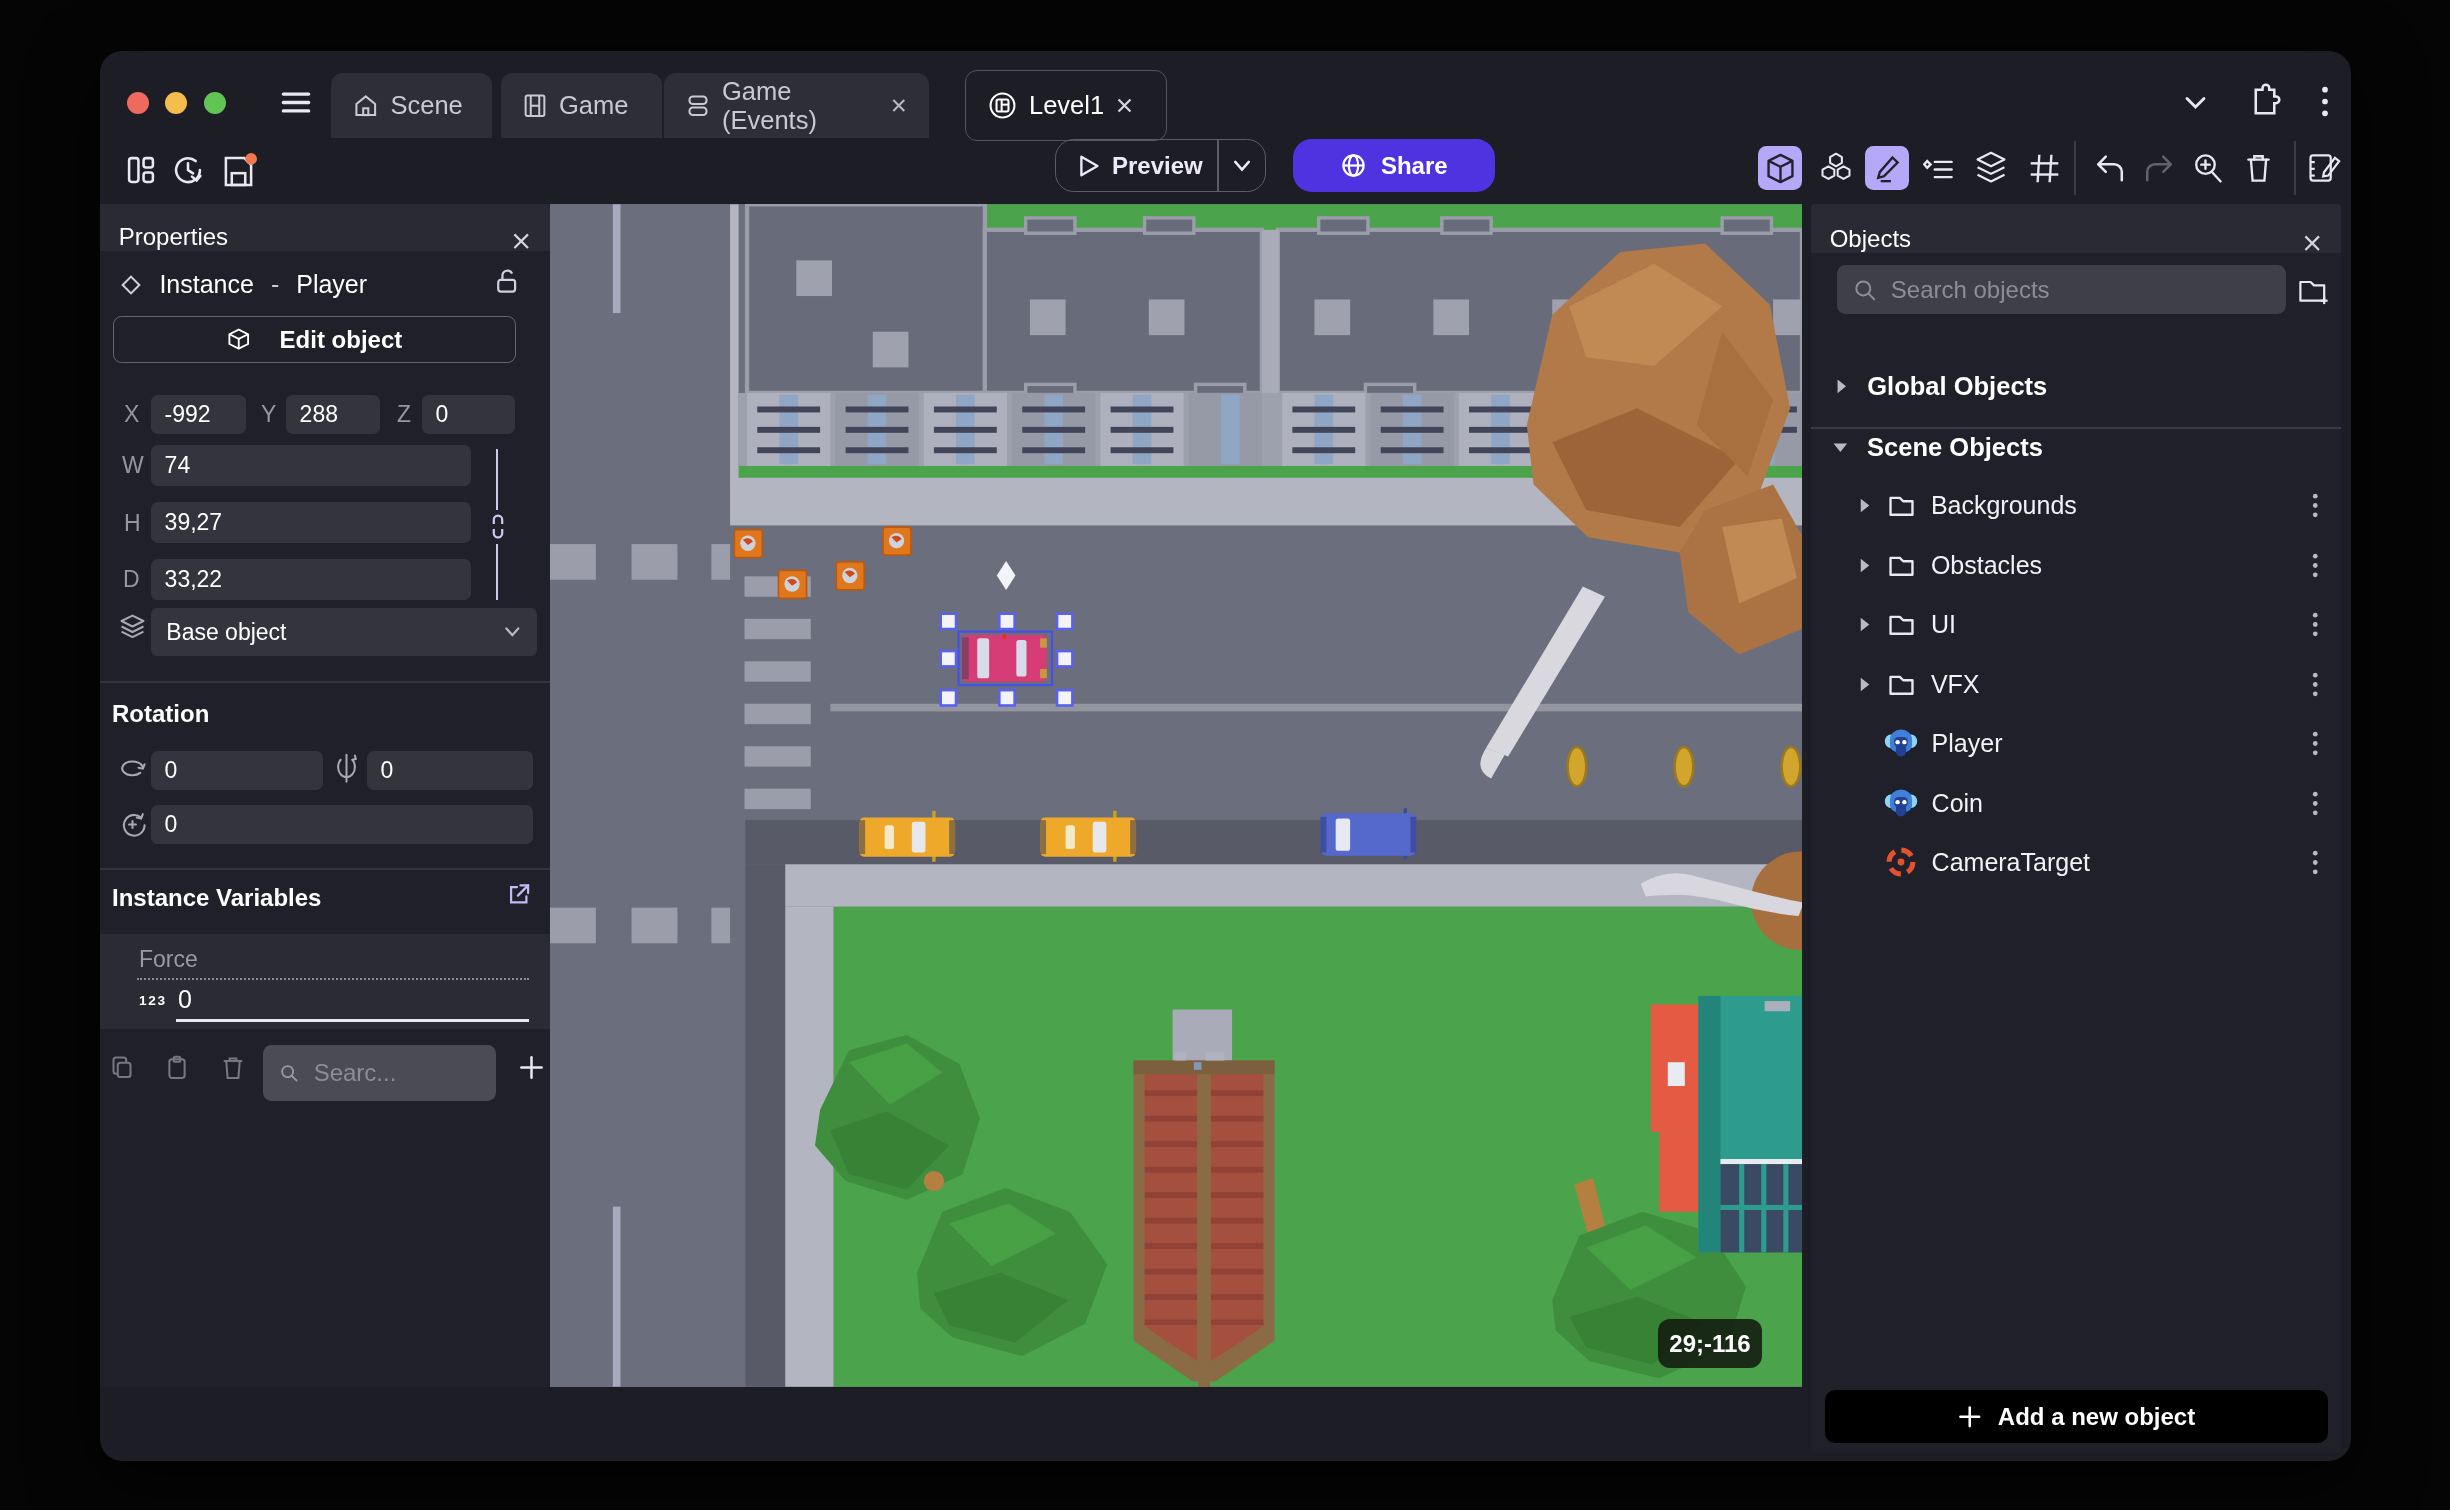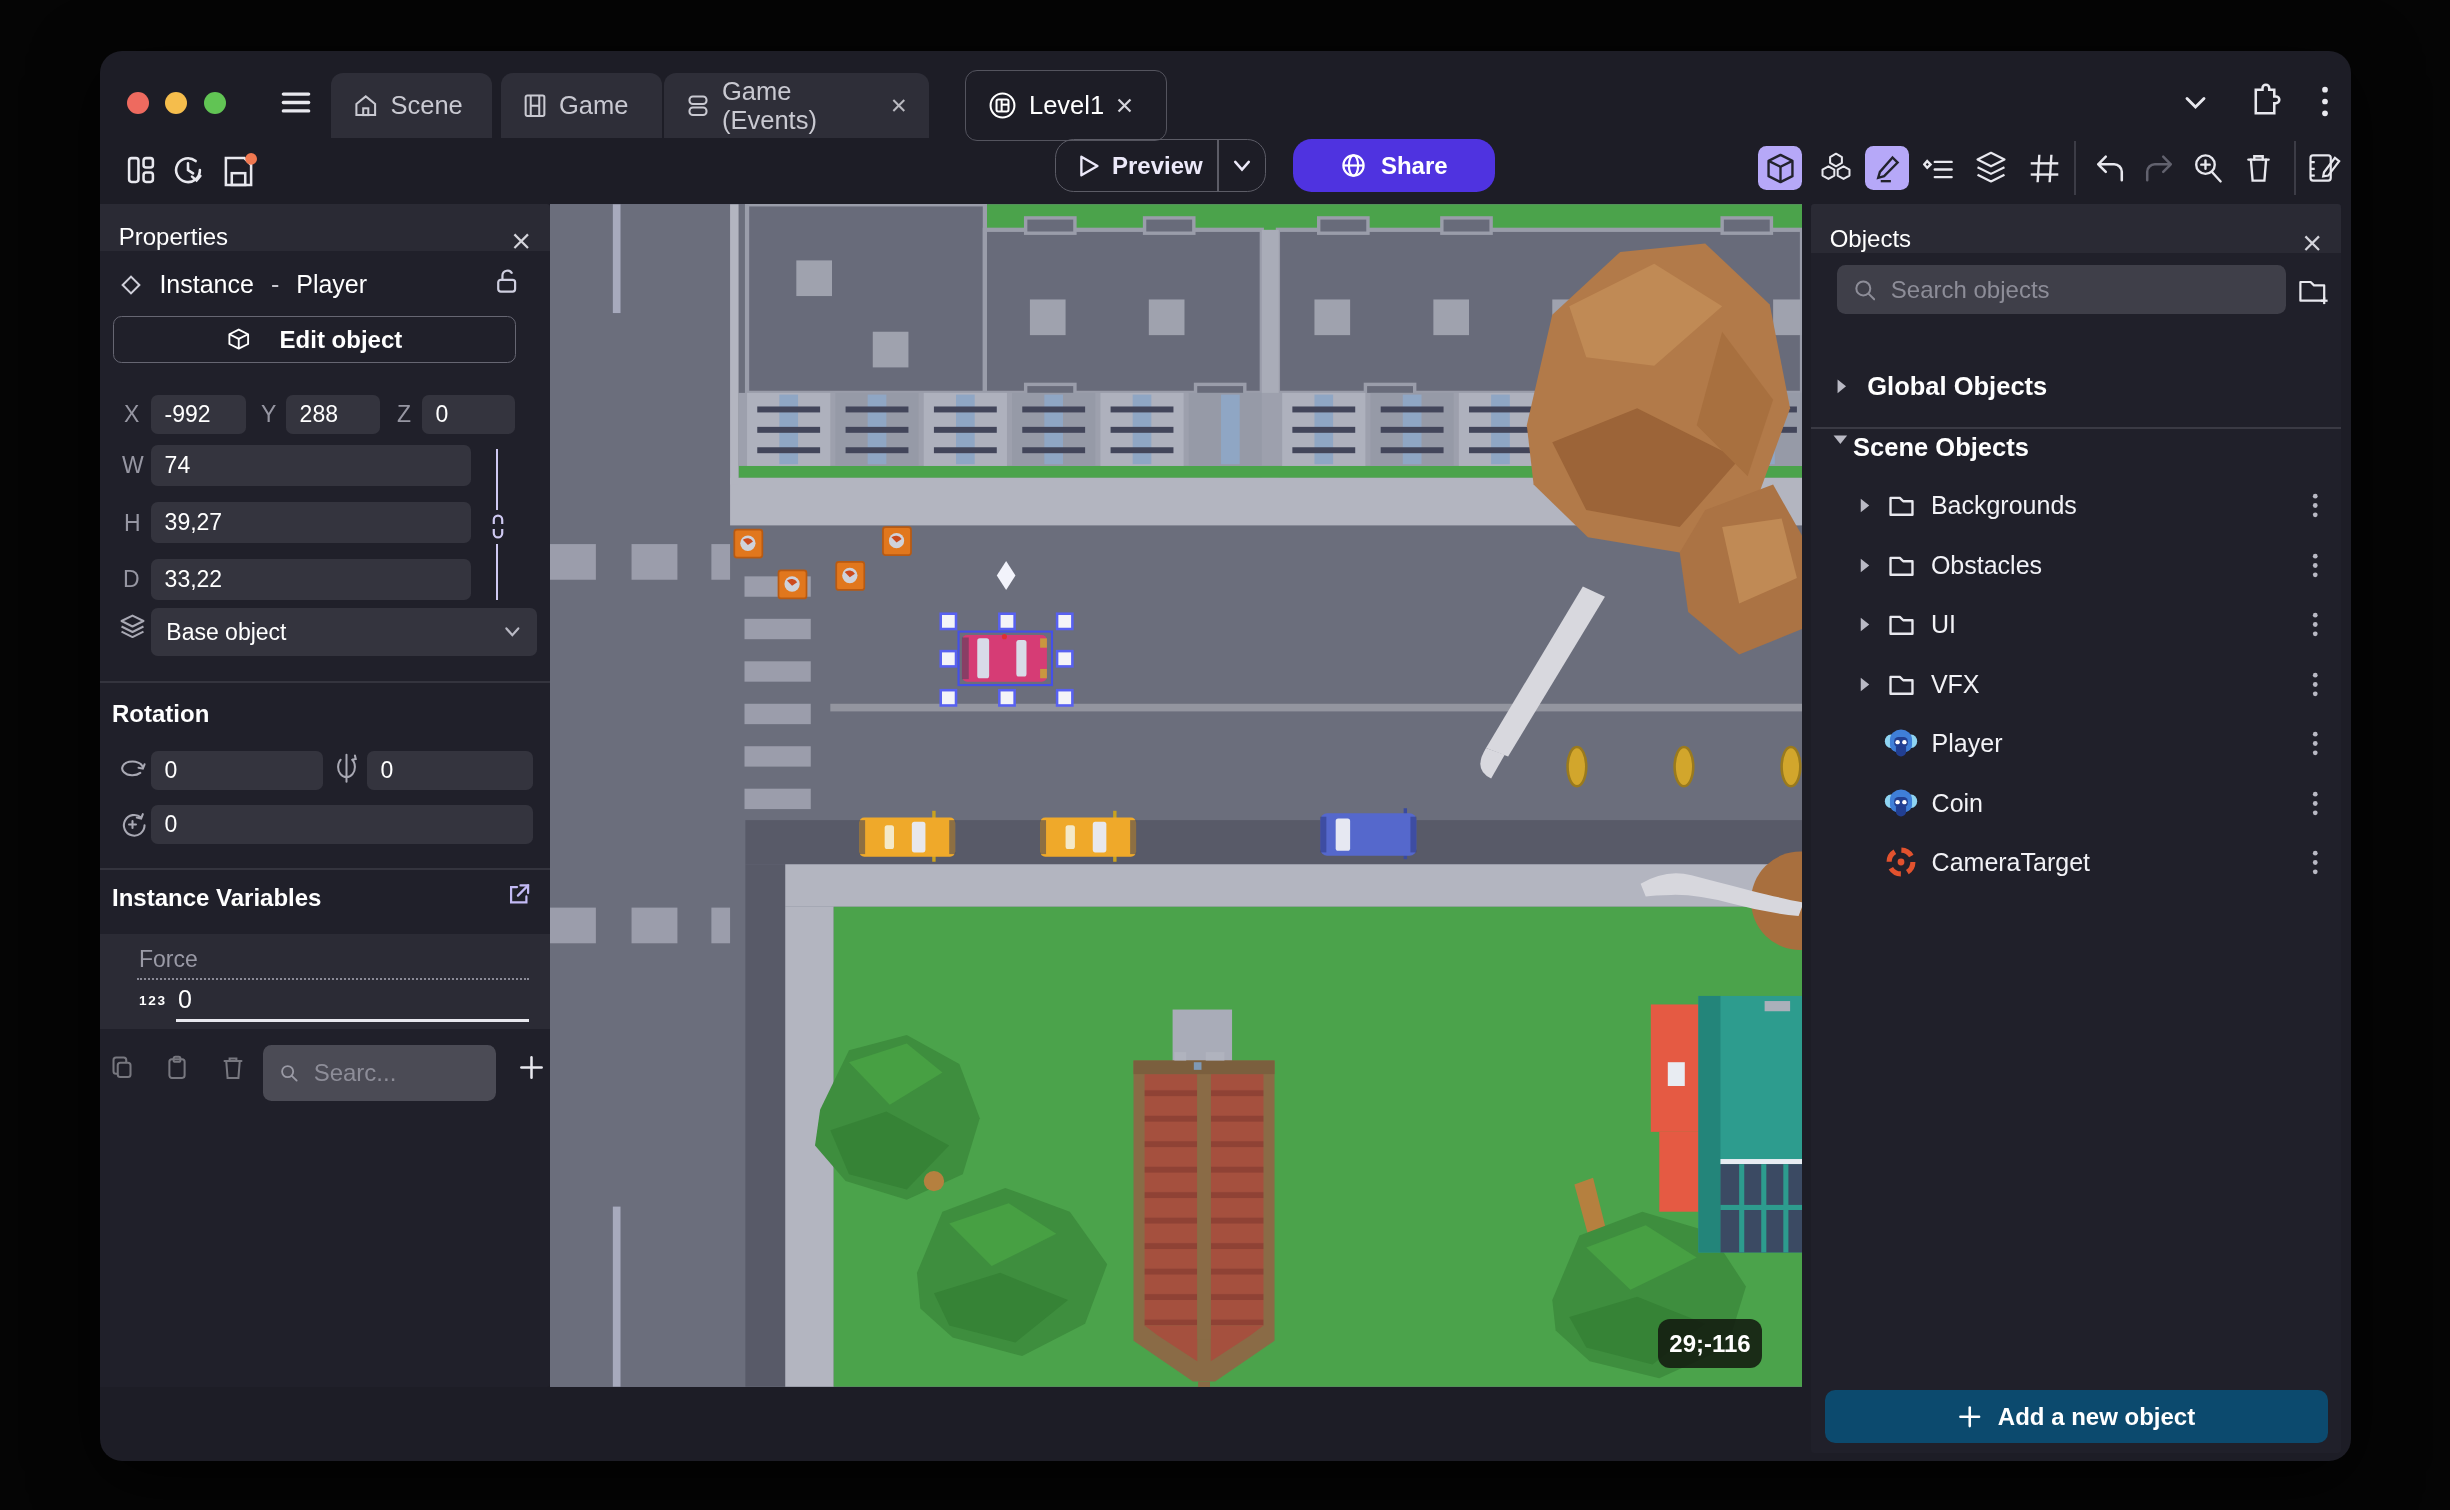--- a/index.html
+++ b/index.html
@@ -23,21 +23,21 @@
   .field{background:#34343e;border:none;border-radius:6.8px;color:#fff;font-size:23px;padding:0 13.6px;outline:none;font-family:"Liberation Sans",sans-serif;}
   .lbl{color:#9696a2;font-size:23px;}
   .select{display:flex;align-items:center;justify-content:space-between;background:#34343e;border-radius:6.8px;color:#fff;font-size:23px;padding:0 15.3px;}
   .sec-title{color:#fff;font-size:24px;font-weight:bold;}
   .divider-h{position:absolute;left:0;right:0;height:1.7px;background:#34343e;}
   .row-label{color:#f2f2f6;font-size:25px;}
   .objrow{position:absolute;left:0;width:100%;height:54px;display:flex;align-items:center;}
   .search-pill{display:flex;align-items:center;gap:13.6px;background:#3f3f49;border-radius:8.5px;padding:0 17px;}
   .search-pill input{background:transparent;border:none;outline:none;color:#e8e8ee;font-size:24px;width:100%;font-family:"Liberation Sans",sans-serif;}
   .search-pill input::placeholder{color:#8d8d98;}
-  .addbtn{display:flex;align-items:center;justify-content:center;gap:15.3px;background:#0c4a6e;border:none;border-radius:10.2px;color:#fff;font-size:24px;font-weight:bold;}
+  .addbtn{display:flex;align-items:center;justify-content:center;gap:15.3px;background:#000000;border:none;border-radius:10.2px;color:#fff;font-size:24px;font-weight:bold;}
   .badge{position:absolute;background:rgba(18,24,14,.85);color:#fff;font-size:24px;font-weight:bold;border-radius:12px;display:flex;align-items:center;justify-content:center;}
   svg{display:block;}
 </style>
 </head>
 <body>
 
 <div class="screen">
 <div class="window">
 
   <div class="abs" style="left:27px;top:41px;width:22px;height:22px">
@@ -794,21 +794,21 @@
           </svg>
     </div>
 
     <div class="abs" style="left:24px;top:168px;display:flex;align-items:center;gap:18.7px">
       <svg width="13.6" height="18.7" viewBox="0 0 16 22">
             <path d="M3 3 L13 11 L3 19 Z" fill="#b9b9c4"></path>
           </svg>
       <span style="color:#fff;font-size:25.5px;font-weight:bold">Global Objects</span>
     </div>
     <div class="divider-h" style="top:223px;background:#3a3a44"></div>
-    <div class="abs" style="left:20.4px;top:229px;display:flex;gap:3px">
+    <div class="abs" style="left:20.4px;top:229px;display:flex;align-items:center;gap:17px">
       <svg width="18.7" height="13.6" viewBox="0 0 22 16">
             <path d="M3 3 L11 13 L19 3 Z" fill="#b9b9c4"></path>
           </svg>
       <span style="color:#fff;font-size:25.5px;font-weight:bold">Scene Objects</span>
     </div>
 
     <div class="objrow" style="top:274px">
       <svg width="12" height="17" viewBox="0 0 14 20" style="margin-left:48px">
             <path d="M2 2 L12 10 L2 18 Z" fill="#b9b9c4"></path>
           </svg>

